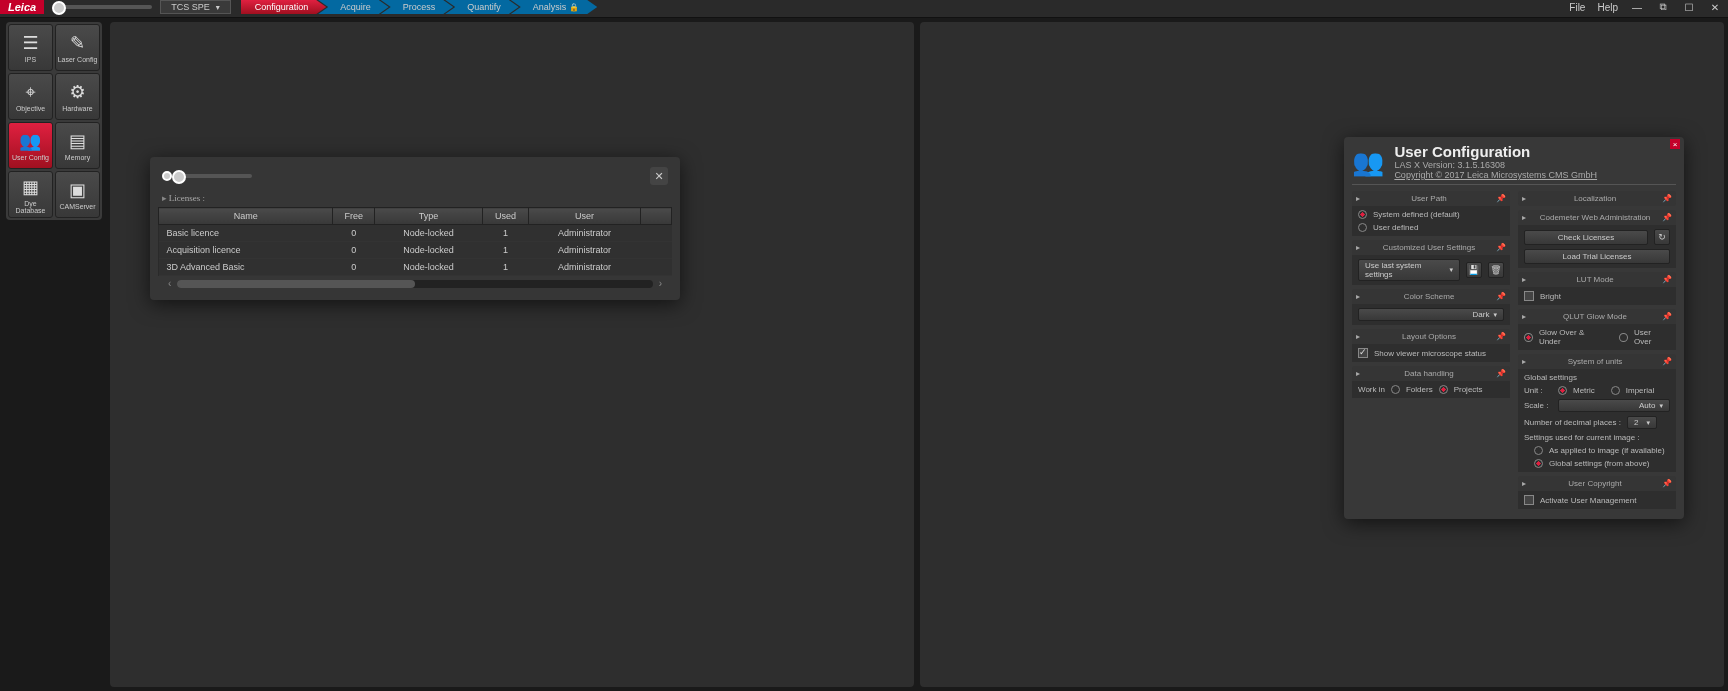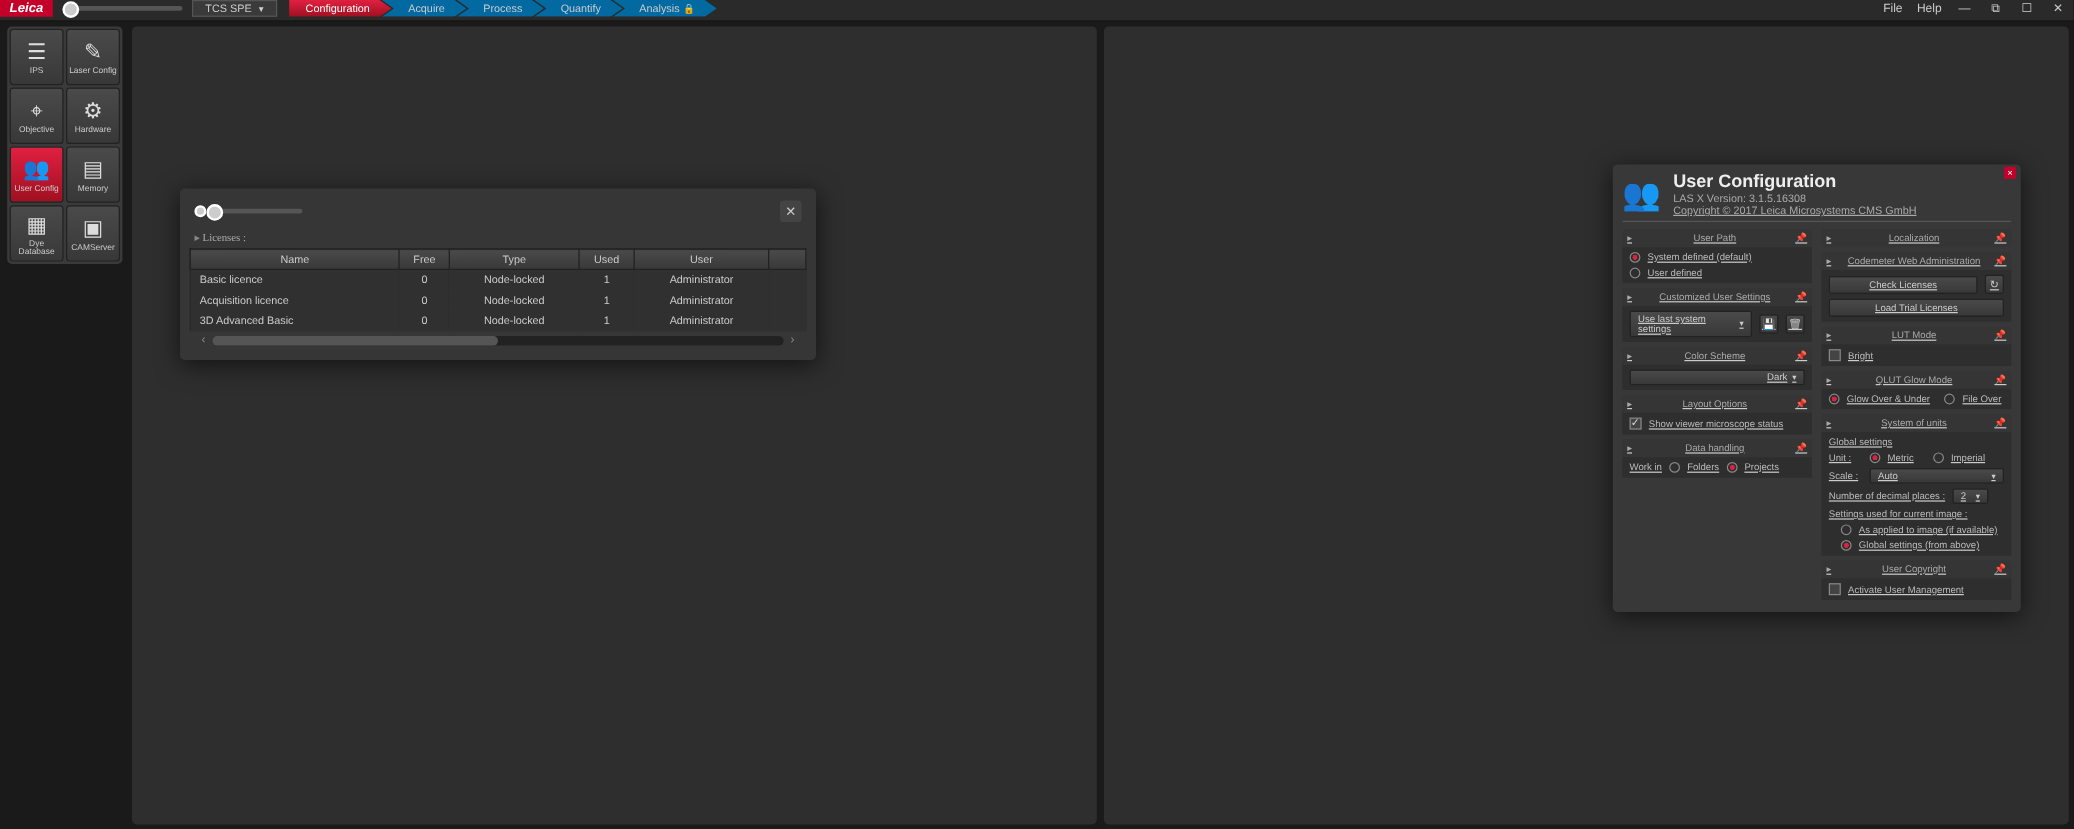--- a/index.html
+++ b/index.html
@@ -51,21 +51,21 @@
 .scroll-track { flex: 1; height: 8px; background: #222; margin: 2px 6px; border-radius: 4px; position: relative; }
 .scroll-thumb { position: absolute; left: 0; width: 50%; height: 100%; background: #555; border-radius: 4px; }
 
 
 .user-config { position: absolute; right: 40px; top: 115px; width: 340px; background: #383838; border-radius: 4px; padding: 6px 8px 10px; box-shadow: 0 4px 20px rgba(0,0,0,0.6); }
 .uc-close { position: absolute; right: 4px; top: 2px; width: 10px; height: 10px; background: #c4002a; font-size: 8px; color: #fff; display: flex; align-items: center; justify-content: center; cursor: pointer; }
 .uc-header { display: flex; gap: 10px; border-bottom: 1px solid #555; padding-bottom: 4px; margin-bottom: 6px; }
 .uc-title { font-size: 15px; font-weight: bold; color: #eee; }
 .uc-sub { font-size: 9px; color: #aaa; }
 .uc-icon-big { font-size: 26px; color: #ccc; padding-top: 4px; }
-.uc-body { display: flex; gap: 8px; text-decoration: underline; }
+.uc-body { display: flex; gap: 8px; }
 .uc-col { flex: 1; display: flex; flex-direction: column; gap: 4px; }
 .uc-section { background: #353535; border-radius: 3px; }
 .uc-sh { font-size: 8px; color: #aaa; padding: 3px 4px; display: flex; justify-content: space-between; align-items: center; }
 .uc-sh::before { content: '▸ '; margin-right: 2px; }
 .uc-sh span:last-child::after { content: ''; }
 .pin { font-size: 8px; color: #666; cursor: pointer; }
 .uc-content { background: #2e2e2e; padding: 4px 6px; font-size: 8px; display: flex; flex-direction: column; gap: 4px; }
 .row { display: flex; align-items: center; gap: 6px; }
 .radio { width: 9px; height: 9px; border-radius: 50%; border: 1px solid #888; display: inline-block; cursor: pointer; }
 .radio.on { background: radial-gradient(#e02040 40%, transparent 45%); }
@@ -321,42 +321,42 @@
           <div class="uc-section">
             <div class="uc-sh">
                 <span>QLUT Glow Mode</span>
                 <span class="pin">📌</span>
               </div>
             <div class="uc-content">
               <div class="row">
                 <span class="radio on"></span>
                   <span class="label">Glow Over &amp; Under</span>
                 <span class="radio" style="margin-left:6px"></span>
-                  <span class="label">File Over</span>
+                  <span class="label">User Over</span>
               </div>
             </div>
           </div>
           <div class="uc-section">
             <div class="uc-sh">
                 <span>System of units</span>
                 <span class="pin">📌</span>
               </div>
             <div class="uc-content">
               <div class="label">Global settings</div>
               <div class="row">
                 <span class="label" style="width:28px">Unit :</span>
                 <span class="radio on"></span>
                   <span class="label">Metric</span>
                 <span class="radio" style="margin-left:10px"></span>
                   <span class="label">Imperial</span>
               </div>
               <div class="row">
                   <span class="label" style="width:28px">Scale :</span>
                   <div class="sel grow">
-                    <span style="flex:1;text-align:left">Auto</span>
+                    <span style="flex:1;text-align:right">Auto</span>
                   </div>
                 </div>
               <div class="row">
                   <span class="label">Number of decimal places :</span>
                   <div class="sel" style="width:30px">
                     <span>2</span>
                   </div>
                 </div>
               <div class="label">Settings used for current image :</div>
               <div class="row" style="padding-left:10px">

